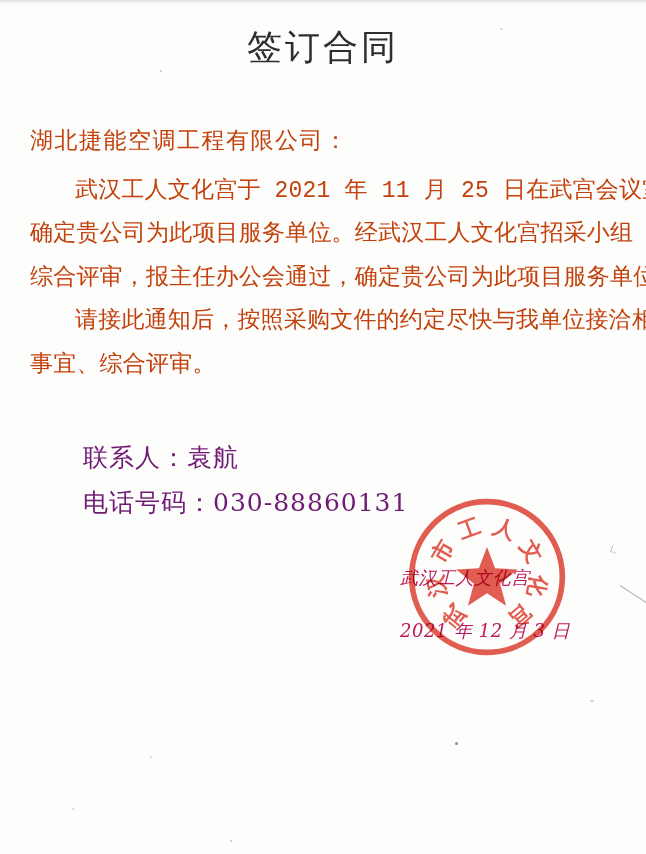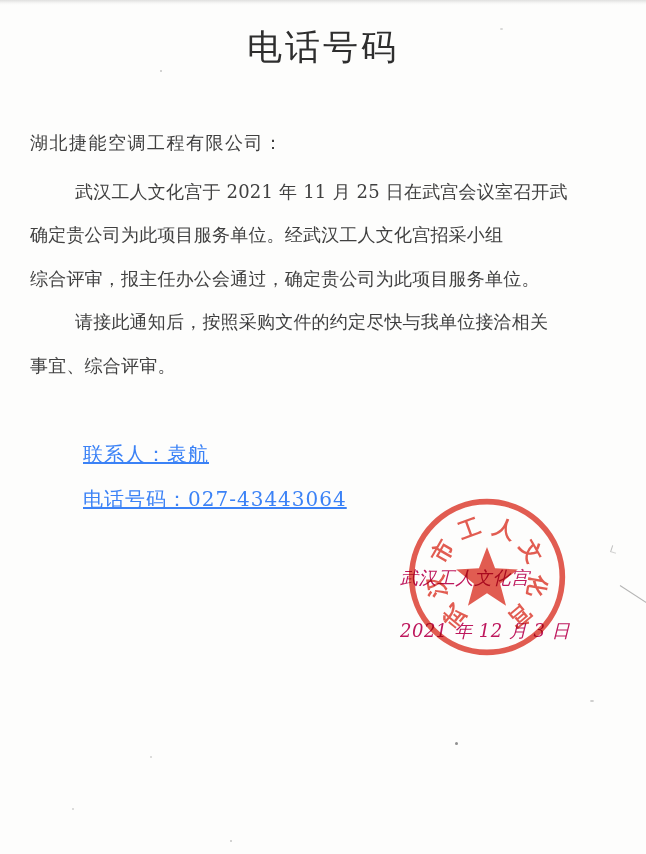--- a/index.html
+++ b/index.html
@@ -24,38 +24,38 @@
     left: 0; right: 0; top: 24px;
     text-align: center;
     font-size: 35px;
     letter-spacing: 3px;
     color: #2e2e2e;
     white-space: nowrap;
   }
   .body-block {
     position: absolute;
     left: 30px; top: 121px; width: 588px;
-    font-size: 18px;
-    color: #404040;
+    font-size: 23px;
+    color: #c2410c;
+    font-family: Liberation Mono, monospace;
   }
   .body-line {
     line-height: 43.5px;
     white-space: nowrap;
     letter-spacing: 0.2px;
   }
   .body-line.recipient { margin-bottom: 5px; letter-spacing: 1.5px; }
   .body-line.indent { padding-left: 45px; }
   .contact-line {
     position: absolute;
     left: 83px;
-    font-size: 20px;
-    color: #3b82f6;
+    font-size: 25px;
+    color: #701a75;
     letter-spacing: 1px;
     white-space: nowrap;
-    text-decoration: underline;
   }
   .contact-line.person { top: 441px; }
   .contact-line.phone  { top: 486px; }
   .sign-line {
     position: absolute;
     left: 400px;
     font-size: 18px;
     color: #be185d;
     letter-spacing: 0.5px;
     white-space: nowrap;
@@ -109,33 +109,33 @@
   .speck.s7 { left: 590px; top: 700px; width: 4px; height: 2px; opacity: .45; }
   .speck.s8 { left: 112px; top: 370px; width: 2px; height: 2px; opacity: .3; }
 </style>
 </head>
 <body>
 
 <div class="page">
 
   <div class="scan-edge-top"></div>
 
-  <div class="doc-title">电话号码</div>
+  <div class="doc-title">签订合同</div>
 
   <div class="body-block">
     <div class="body-line recipient">湖北捷能空调工程有限公司：</div>
     <div class="body-line indent">武汉工人文化宫于 2021 年 11 月 25 日在武宫会议室召开武</div>
     <div class="body-line">确定贵公司为此项目服务单位。经武汉工人文化宫招采小组</div>
     <div class="body-line">综合评审，报主任办公会通过，确定贵公司为此项目服务单位。</div>
     <div class="body-line indent">请接此通知后，按照采购文件的约定尽快与我单位接洽相关</div>
     <div class="body-line">事宜、综合评审。</div>
   </div>
 
   <div class="contact-line person">联系人：袁航</div>
-  <div class="contact-line phone">电话号码：027-43443064</div>
+  <div class="contact-line phone">电话号码：030-88860131</div>
 
   <div class="sign-line signature">武汉工人文化宫</div>
   <div class="sign-line sign-date">2021 年 12 月 3 日</div>
 
   <div class="stamp" style="color: rgb(224, 70, 58);">
     <svg viewBox="0 0 200 200" xmlns="http://www.w3.org/2000/svg">
       <circle cx="100" cy="100" r="93" fill="none" stroke="currentColor" stroke-width="7"></circle>
       <polygon fill="currentColor" points="100,63 109.99,89.25 138.04,90.64 116.17,108.25 123.51,135.36 100,120 76.49,135.36 83.83,108.25 61.96,90.64 90.01,89.25"></polygon>
       <g id="stamp-arc-group">
           <text x="58.861592980061474" y="149.02684435961459" transform="rotate(-140 58.861592980061474 149.02684435961459)" text-anchor="middle" dominant-baseline="central" class="arc-char">武</text>

